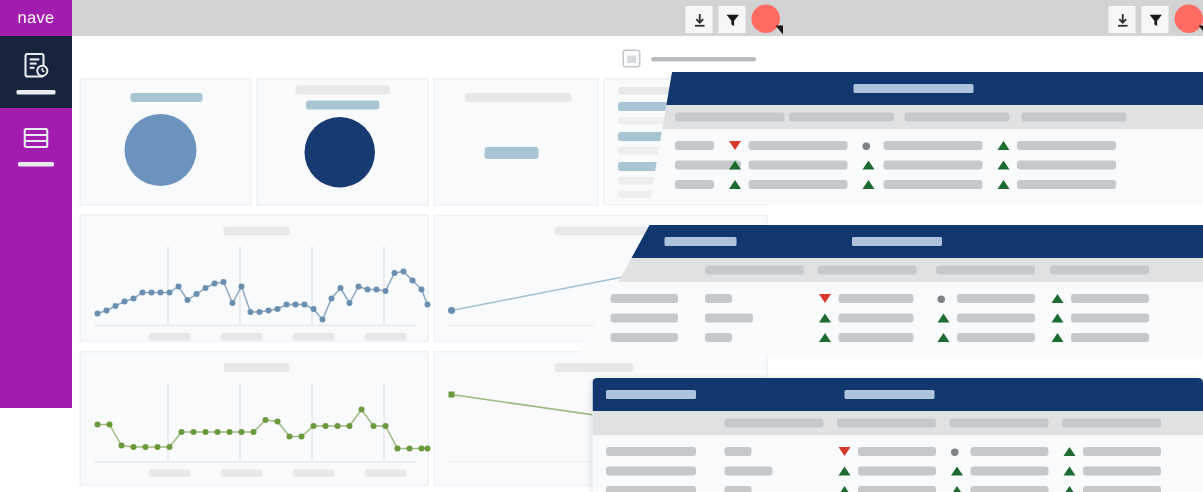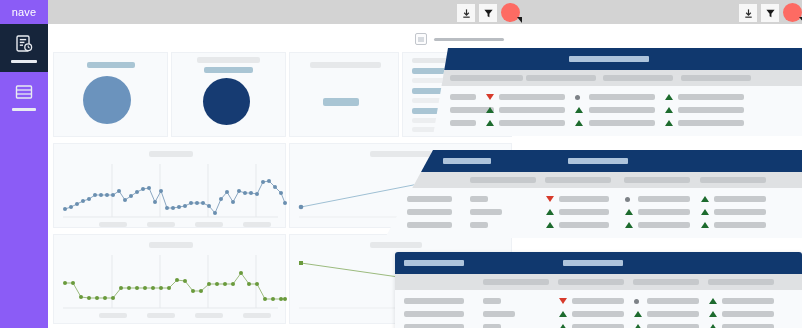--- a/index.html
+++ b/index.html
@@ -7,22 +7,22 @@
     width: 802px; height: 328px;
     overflow: hidden;
     background: #ffffff;
     font-family: "Liberation Sans", sans-serif;
   }
   .app { position: relative; width: 802px; height: 328px; }
 
   
   .sidebar {
     position: absolute; left: 0; top: 0;
-    width: 48px; height: 328px;
-    background: #8b5cf6;
+    width: 48px; height: 272px;
+    background: #a21caf;
     z-index: 60;
   }
   .brand {
     height: 24px; width: 48px;
     display: flex; align-items: center; justify-content: center;
     color: #ffffff; font-size: 11px; letter-spacing: .2px;
   }
   .nav-item {
     width: 48px; height: 48px;
     display: flex; flex-direction: column;

